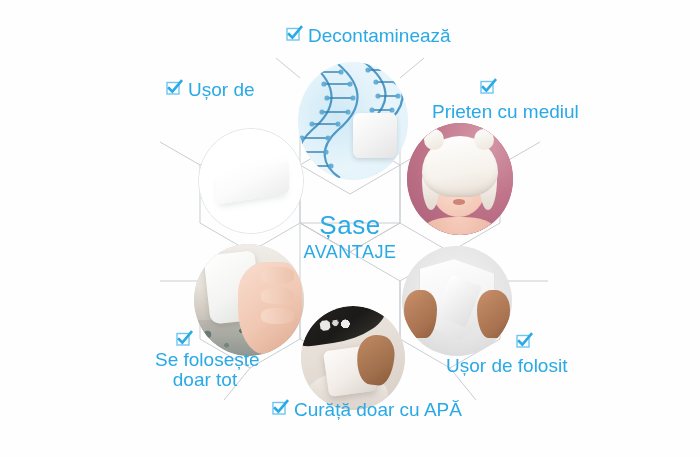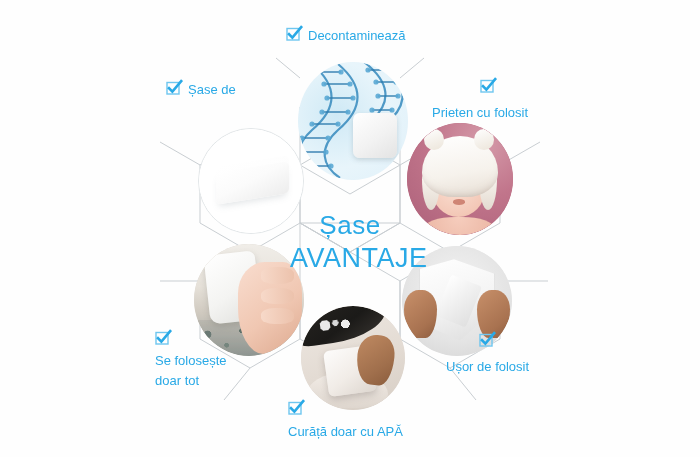--- a/index.html
+++ b/index.html
@@ -267,21 +267,21 @@
     left: 6%; bottom: 2%;
     width: 78%; height: 34%;
     background: linear-gradient(180deg,#f2ece6,#ded6ce);
     border-radius: 45% 45% 40% 40% / 60% 60% 40% 40%;
   }
 
   
   .label {
     position: absolute;
     color: #29a9e6;
-    font-size: 13px;
+    font-size: 19px;
     line-height: 20px;
     white-space: nowrap;
   }
   .label .txt { display: block; }
   .label.ctr { text-align: center; }
   .label.inline-row {
     display: flex;
     align-items: flex-start;
     gap: 7px;
   }
@@ -302,21 +302,21 @@
     color: #29a9e6;
     line-height: 1.22;
   }
   .center-title .t1 {
     display: block;
     font-size: 26px;
     letter-spacing: .5px;
   }
   .center-title .t2 {
     display: block;
-    font-size: 27px;
+    font-size: 18px;
     letter-spacing: .5px;
   }
 </style>
 </head>
 <body>
 
 <div id="stage">
 
   <svg class="hexlayer" viewBox="0 0 700 457" xmlns="http://www.w3.org/2000/svg">
     <g fill="none" stroke="#c9ced2" stroke-width="1">
@@ -421,21 +421,21 @@
   </div>
 
   <div class="label inline-row" style="left:166px; top:80px;">
     <span class="chk">
       <svg width="15" height="15" viewBox="0 0 15 15" xmlns="http://www.w3.org/2000/svg">
         <rect x="1" y="2.5" width="12" height="11.5" fill="none" stroke="#6ec6ef" stroke-width="1.4"></rect>
         <path d="M3 8.2 L6.4 11.6 L15.2 1.2" fill="none" stroke="#29a9e6" stroke-width="2.6" stroke-linecap="square"></path>
       </svg>
     </span>
     <span style="display:block; text-align:center;">
-      <span class="txt">Șase de</span>
+      <span class="txt">Ușor de</span>
     </span>
   </div>
 
   <div class="cell ph-baby" style="left:407px; top:123px; width:106px; height:112px;">
     <div class="inner">
       <div class="baby-bg"></div>
       <div class="baby-body"></div>
       <div class="baby-face"></div>
       <div class="eye l"></div>
       <div class="eye r"></div>
@@ -448,79 +448,79 @@
     </div>
   </div>
 
   <div class="label" style="left:432px; top:78px; text-align:left;">
     <span class="chk" style="margin-left:48px;">
       <svg width="15" height="15" viewBox="0 0 15 15" xmlns="http://www.w3.org/2000/svg">
         <rect x="1" y="2.5" width="12" height="11.5" fill="none" stroke="#6ec6ef" stroke-width="1.4"></rect>
         <path d="M3 8.2 L6.4 11.6 L15.2 1.2" fill="none" stroke="#29a9e6" stroke-width="2.6" stroke-linecap="square"></path>
       </svg>
     </span>
-    <span class="txt" style="margin-top:4px;">Prieten cu folosit</span>
+    <span class="txt" style="margin-top:4px;">Prieten cu mediul</span>
   </div>
 
   <div class="cell ph-hold" style="left:194px; top:244px; width:110px; height:112px;">
     <div class="inner">
       <div class="hold-bg"></div>
       <div class="hold-speckle"></div>
       <div class="hold-sponge"></div>
       <div class="hold-hand">
         <div class="finger" style="top:6%;"></div>
         <div class="finger" style="top:28%;"></div>
         <div class="finger" style="top:50%;"></div>
       </div>
     </div>
   </div>
 
-  <div class="label" style="left:155px; top:330px; text-align:left; width:100px;">
+  <div class="label" style="left:155px; top:330px; text-align:center; width:100px;">
     <span class="chk" style="margin-right:44px;">
       <svg width="15" height="15" viewBox="0 0 15 15" xmlns="http://www.w3.org/2000/svg">
         <rect x="1" y="2.5" width="12" height="11.5" fill="none" stroke="#6ec6ef" stroke-width="1.4"></rect>
         <path d="M3 8.2 L6.4 11.6 L15.2 1.2" fill="none" stroke="#29a9e6" stroke-width="2.6" stroke-linecap="square"></path>
       </svg>
     </span>
     <span class="txt">Se folosește</span>
     <span class="txt">doar tot</span>
   </div>
 
   <div class="cell ph-bend" style="left:402px; top:246px; width:110px; height:110px;">
     <div class="inner">
       <div class="bend-bg"></div>
       <div class="bend-sponge"></div>
       <div class="bend-fold"></div>
       <div class="bend-hand l"></div>
       <div class="bend-hand r"></div>
     </div>
   </div>
 
-  <div class="label" style="left:446px; top:332px; text-align:left;">
+  <div class="label" style="left:446px; top:332px; text-align:center;">
     <span class="chk" style="margin-left:33px;">
       <svg width="15" height="15" viewBox="0 0 15 15" xmlns="http://www.w3.org/2000/svg">
         <rect x="1" y="2.5" width="12" height="11.5" fill="none" stroke="#6ec6ef" stroke-width="1.4"></rect>
         <path d="M3 8.2 L6.4 11.6 L15.2 1.2" fill="none" stroke="#29a9e6" stroke-width="2.6" stroke-linecap="square"></path>
       </svg>
     </span>
     <span class="txt" style="margin-top:4px;">Ușor de folosit</span>
   </div>
 
   <div class="cell ph-water" style="left:301px; top:306px; width:104px; height:104px;">
     <div class="inner">
       <div class="water-bg"></div>
       <div class="water-dark"></div>
       <div class="water-sparkle"></div>
       <div class="water-bowl"></div>
       <div class="water-sponge"></div>
       <div class="water-hand"></div>
     </div>
   </div>
 
-  <div class="label inline-row" style="left:288px; top:400px;flex-direction:column;">
+  <div class="label inline-row" style="left:272px; top:400px;">
     <span class="chk">
       <svg width="15" height="15" viewBox="0 0 15 15" xmlns="http://www.w3.org/2000/svg">
         <rect x="1" y="2.5" width="12" height="11.5" fill="none" stroke="#6ec6ef" stroke-width="1.4"></rect>
         <path d="M3 8.2 L6.4 11.6 L15.2 1.2" fill="none" stroke="#29a9e6" stroke-width="2.6" stroke-linecap="square"></path>
       </svg>
     </span>
     <span class="txt">Curăță doar cu APĂ</span>
   </div>
 
   <div class="center-title" style="left:290px; top:190px; width:120px;margin-top:20px;">

